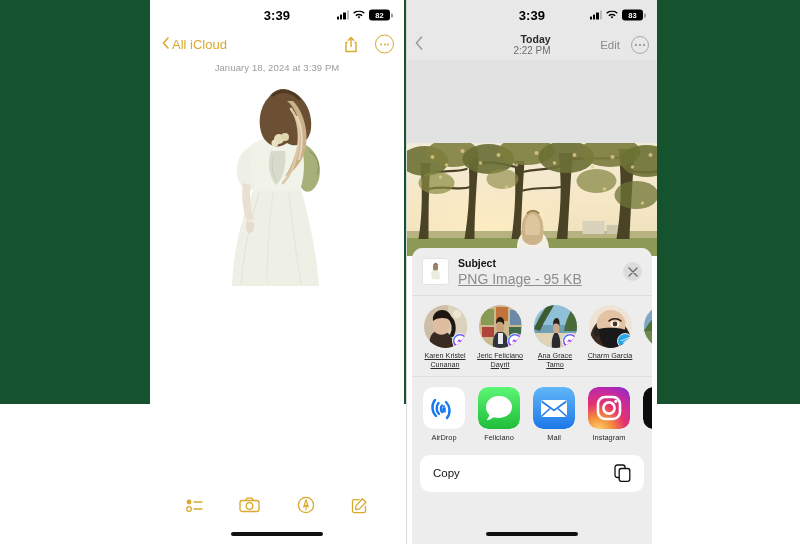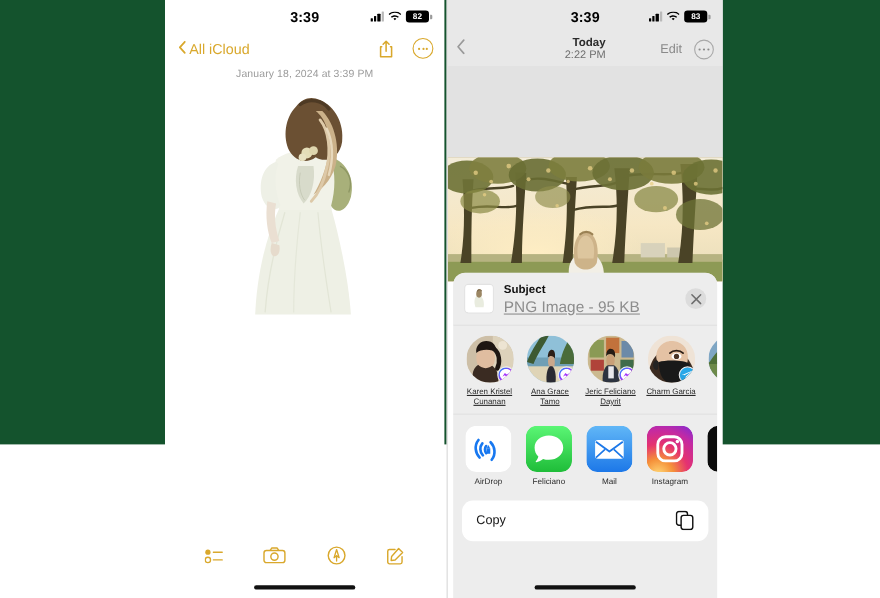--- a/index.html
+++ b/index.html
@@ -509,61 +509,61 @@
                   <path d="M3.2 7.3 5.1 4.4l1.5 1.1 1.8-1.1-1.9 2.9L5 6.2Z" fill="#a334fa"></path>
                 </svg>
             </span>
           </div>
           <div class="contact-name">Karen Kristel Cunanan</div>
         </div>
 
         <div class="contact">
           <div class="contact-av">
             <svg viewBox="0 0 43 43">
-              <rect width="43" height="43" fill="#8fc0d8"></rect>
-              <rect y="26" width="43" height="17" fill="#dfd4b6"></rect>
-              <rect y="20" width="43" height="8" fill="#6f9fb5"></rect>
-              <path d="M0 24 C6 10 10 6 13 0 L20 0 C16 8 10 16 6 26Z" fill="#3d5a32"></path>
-              <path d="M30 26 C32 14 36 8 40 0 L43 0 L43 26Z" fill="#4a6b39"></path>
-              <path d="M18 43 C17 35 19 28 22 27 C25 28 27 35 26 43Z" fill="#2a2a32"></path>
-              <path d="M20 28 C18 22 20 18 22 18 C25 18 26 22 25 28 Z" fill="#caa88c"></path>
-              <path d="M19 20 C19 15 21 13 22.5 13 C25 13 26 16 25.5 21 C24 18 21 18 19 20Z" fill="#2b1f18"></path>
-            </svg>
-            <span class="badge messenger">
-              <svg width="9" height="9" viewBox="0 0 12 12">
-                  <path d="M6 1.2C3.3 1.2 1.2 3.2 1.2 5.7c0 1.4.7 2.7 1.8 3.5v1.7l1.6-.9c.45.12.92.19 1.4.19 2.7 0 4.8-2 4.8-4.5S8.7 1.2 6 1.2Z" fill="#fff"></path>
-                  <path d="M3.2 7.3 5.1 4.4l1.5 1.1 1.8-1.1-1.9 2.9L5 6.2Z" fill="#a334fa"></path>
-                </svg>
-            </span>
-          </div>
-          <div class="contact-name">Ana Grace Tamo</div>
-        </div>
-
-        <div class="contact">
-          <div class="contact-av">
-            <svg viewBox="0 0 43 43">
               <rect width="43" height="43" fill="#cbb98f"></rect>
               <rect x="2" y="4" width="13" height="16" fill="#8a9a55"></rect>
               <rect x="17" y="2" width="12" height="14" fill="#c2723c"></rect>
               <rect x="31" y="5" width="11" height="15" fill="#6c8aa8"></rect>
               <rect x="3" y="22" width="12" height="10" fill="#b0433a"></rect>
               <rect x="30" y="22" width="12" height="11" fill="#3f6b4a"></rect>
               <path d="M14 43 C13 33 16 27 21 26 C27 27 30 33 29 43Z" fill="#2d3440"></path>
               <path d="M18 27 C16 21 18 17 21 17 C24 17 26 21 24 27Z" fill="#c9a078"></path>
               <path d="M17 19 C17 14 19 12 21 12 C24 12 26 15 25 20 C23 16 19 16 17 19Z" fill="#241b14"></path>
               <rect x="19" y="28" width="5" height="11" fill="#e8e8ec"></rect>
             </svg>
             <span class="badge messenger">
               <svg width="9" height="9" viewBox="0 0 12 12">
                   <path d="M6 1.2C3.3 1.2 1.2 3.2 1.2 5.7c0 1.4.7 2.7 1.8 3.5v1.7l1.6-.9c.45.12.92.19 1.4.19 2.7 0 4.8-2 4.8-4.5S8.7 1.2 6 1.2Z" fill="#fff"></path>
                   <path d="M3.2 7.3 5.1 4.4l1.5 1.1 1.8-1.1-1.9 2.9L5 6.2Z" fill="#a334fa"></path>
                 </svg>
             </span>
           </div>
           <div class="contact-name">Jeric Feliciano Dayrit</div>
+        </div>
+
+        <div class="contact">
+          <div class="contact-av">
+            <svg viewBox="0 0 43 43">
+              <rect width="43" height="43" fill="#8fc0d8"></rect>
+              <rect y="26" width="43" height="17" fill="#dfd4b6"></rect>
+              <rect y="20" width="43" height="8" fill="#6f9fb5"></rect>
+              <path d="M0 24 C6 10 10 6 13 0 L20 0 C16 8 10 16 6 26Z" fill="#3d5a32"></path>
+              <path d="M30 26 C32 14 36 8 40 0 L43 0 L43 26Z" fill="#4a6b39"></path>
+              <path d="M18 43 C17 35 19 28 22 27 C25 28 27 35 26 43Z" fill="#2a2a32"></path>
+              <path d="M20 28 C18 22 20 18 22 18 C25 18 26 22 25 28 Z" fill="#caa88c"></path>
+              <path d="M19 20 C19 15 21 13 22.5 13 C25 13 26 16 25.5 21 C24 18 21 18 19 20Z" fill="#2b1f18"></path>
+            </svg>
+            <span class="badge messenger">
+              <svg width="9" height="9" viewBox="0 0 12 12">
+                  <path d="M6 1.2C3.3 1.2 1.2 3.2 1.2 5.7c0 1.4.7 2.7 1.8 3.5v1.7l1.6-.9c.45.12.92.19 1.4.19 2.7 0 4.8-2 4.8-4.5S8.7 1.2 6 1.2Z" fill="#fff"></path>
+                  <path d="M3.2 7.3 5.1 4.4l1.5 1.1 1.8-1.1-1.9 2.9L5 6.2Z" fill="#a334fa"></path>
+                </svg>
+            </span>
+          </div>
+          <div class="contact-name">Ana Grace Tamo</div>
         </div>
 
         <div class="contact">
           <div class="contact-av">
             <svg viewBox="0 0 43 43">
               <rect width="43" height="43" fill="#efe3d6"></rect>
               <path d="M0 43 C0 26 6 14 20 12 C34 14 43 26 43 43Z" fill="#3b2b20"></path>
               <path d="M8 22 C6 12 14 4 23 5 C33 6 38 14 36 24 C32 32 14 32 8 22Z" fill="#e4c2a4"></path>
               <ellipse cx="26" cy="19" rx="4.5" ry="3" fill="#fff"></ellipse>
               <circle cx="26" cy="19" r="2.4" fill="#4a3426"></circle>

